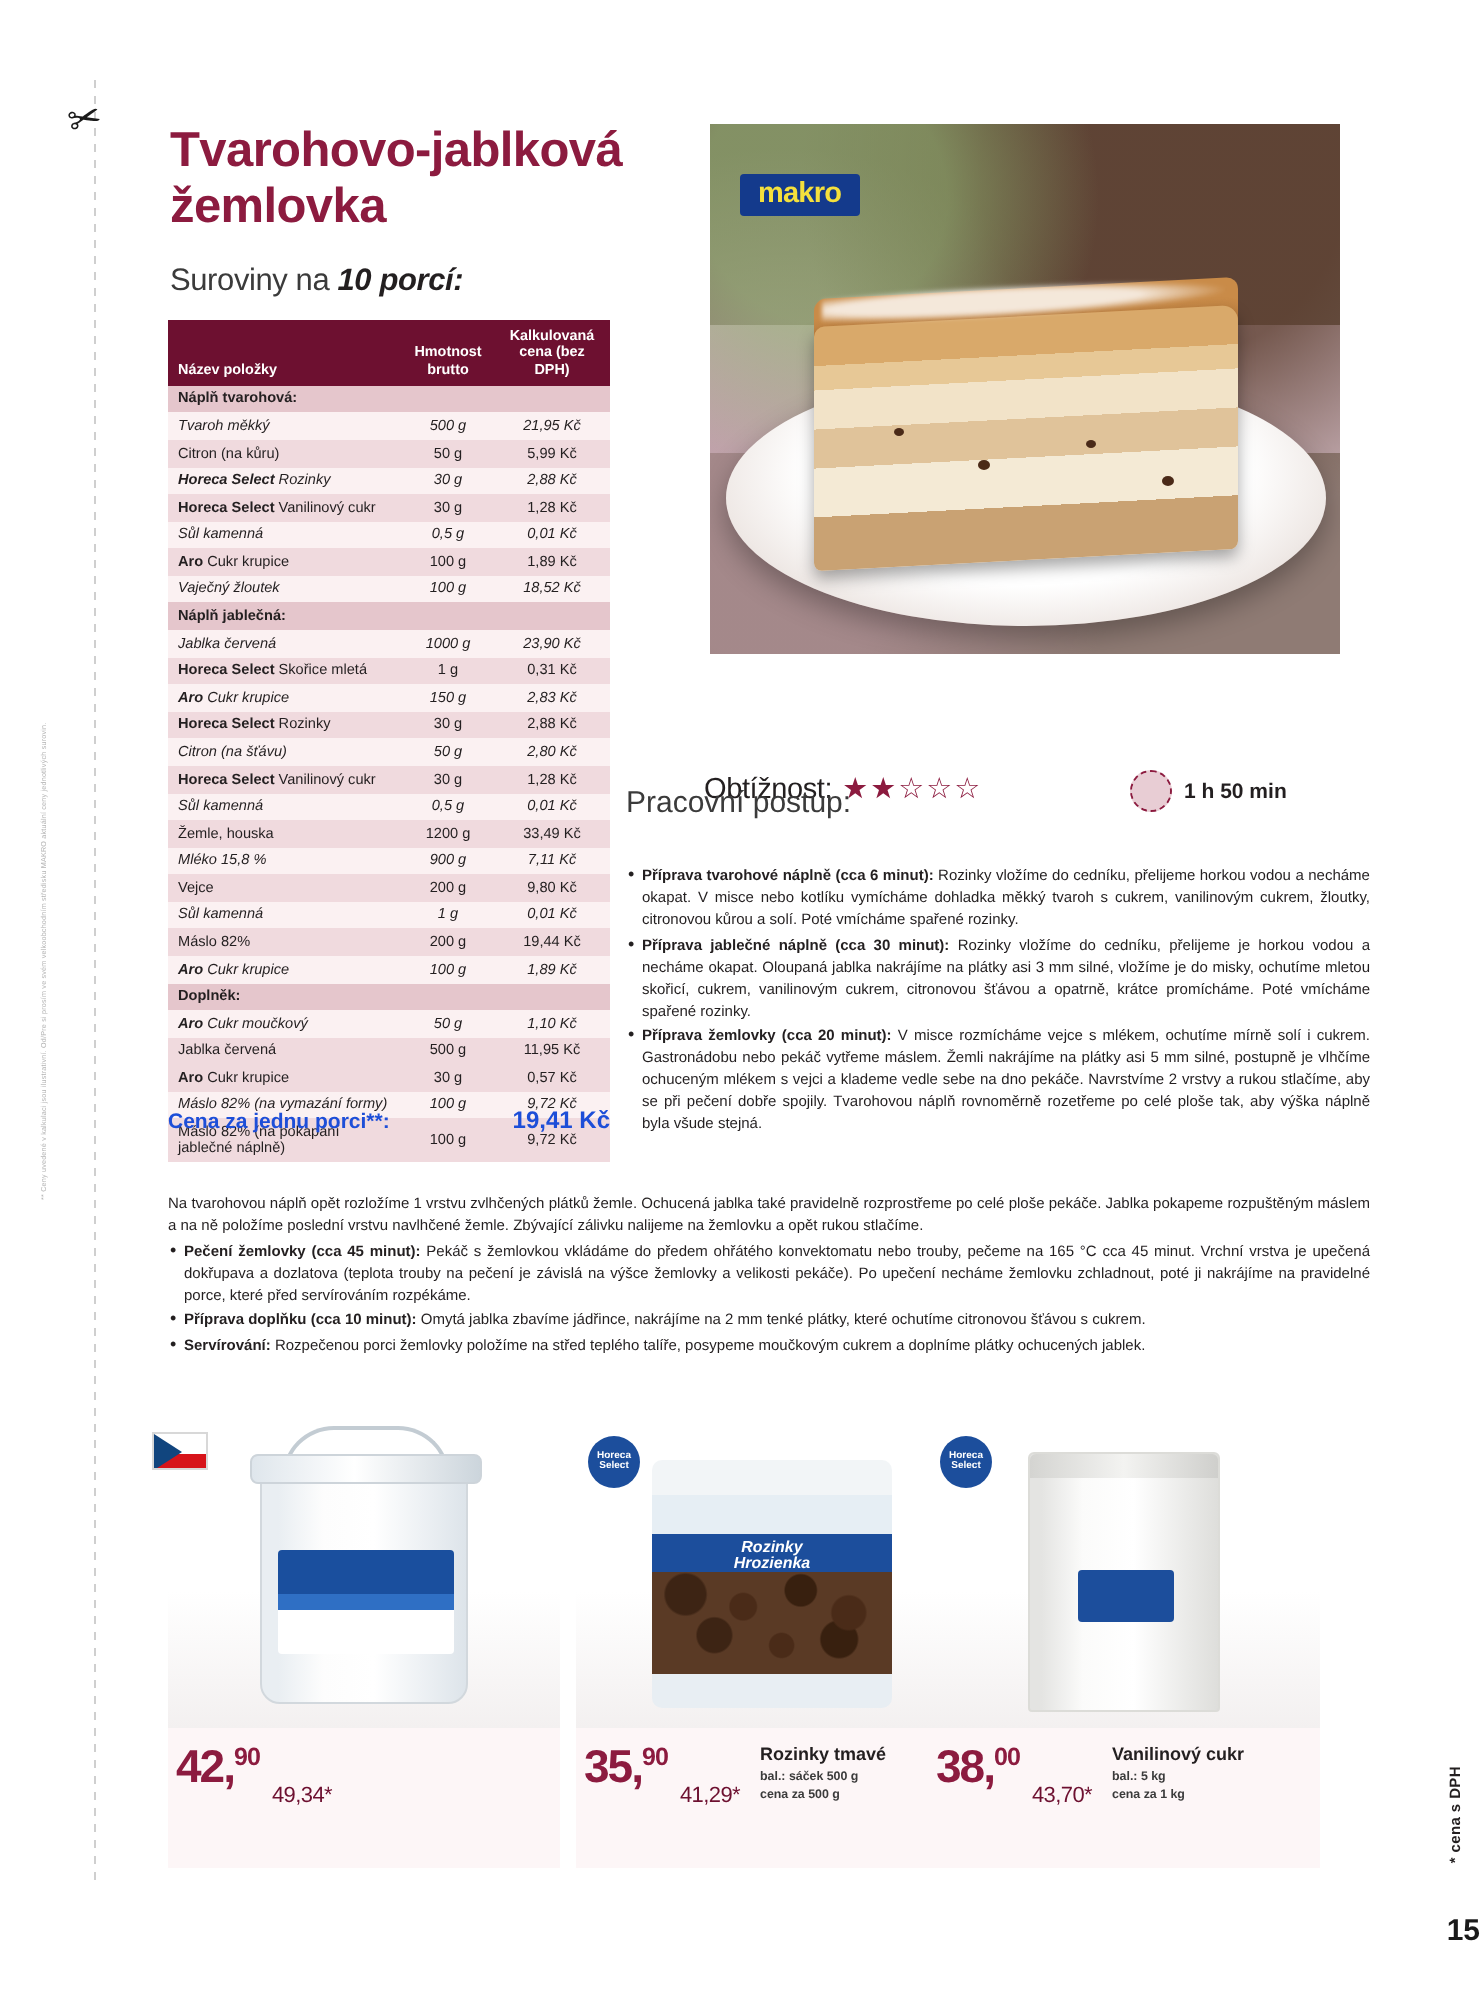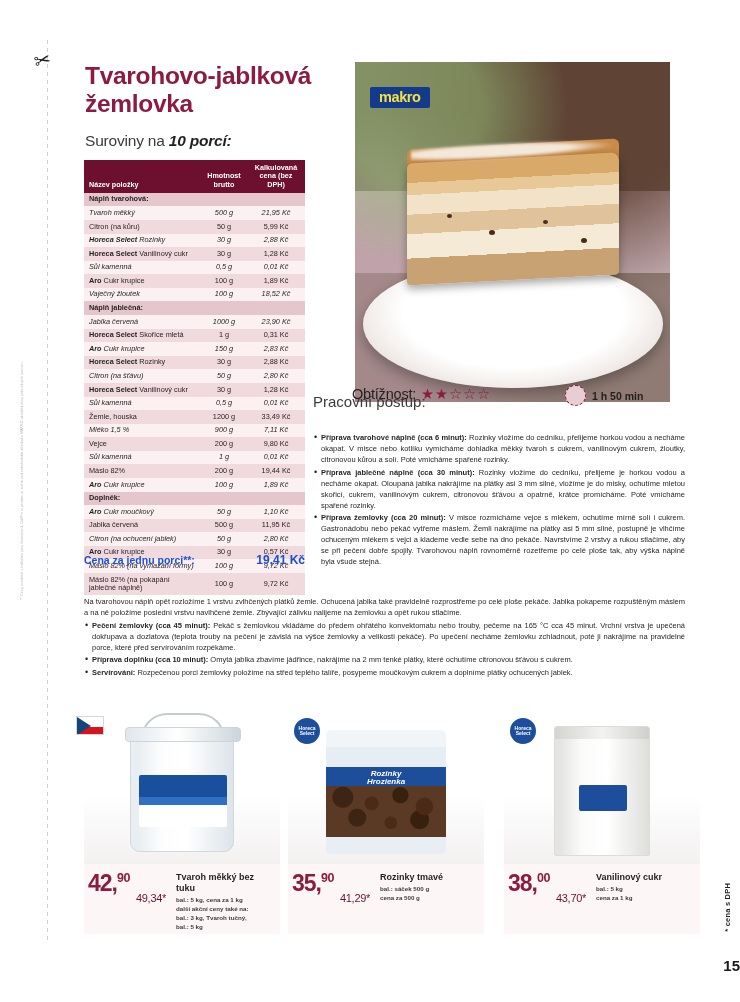--- a/index.html
+++ b/index.html
@@ -82,21 +82,21 @@
   #total-row {
     position:absolute; left:84px; top:553px; width:221px;
     display:flex; justify-content:space-between; align-items:baseline;
     color:#1d4ed8; font-weight:bold;gap:30px;
   }
   #total-label { font-size:10.5px; }
   #total-value { font-size:12px; }
 
   
   #photo {
-    position:absolute; left:355px; top:62px; width:315px; height:340px;
+    position:absolute; left:355px; top:62px; width:315px; height:265px;
     overflow:hidden;
     background:linear-gradient(160deg,#6f5d52 0%,#8d7a6a 35%,#b9a494 60%,#7d6a5c 100%);
   }
   #photo .bg-blur {
     position:absolute; inset:0;
     background:
       radial-gradient(circle at 18% 14%, rgba(150,190,120,.55) 0 18%, transparent 40%),
       radial-gradient(circle at 72% 10%, rgba(90,60,45,.75) 0 28%, transparent 55%),
       radial-gradient(circle at 12% 70%, rgba(185,150,160,.5) 0 25%, transparent 52%),
       linear-gradient(180deg,#6d5a4d 0 38%, #c6aeb4 38% 62%, #8f7b74 62% 100%);
@@ -178,21 +178,21 @@
   .nobullet { padding-left:0; margin-bottom:1.5px; }
   .li .lead, .nobullet .lead { font-weight:bold; }
 
   
   .prod {
     position:absolute; top:712px; height:222px;
     background:#fdf6f7;
   }
   #prod-1 { left:84px;  width:196px; }
   #prod-2 { left:288px; width:196px; }
-  #prod-3 { left:504px; width:196px; }
+  #prod-3 { left:464px; width:196px; }
 
   .prod .shot {
     position:absolute; left:0; top:0; width:100%; height:152px;
     background:linear-gradient(180deg,#ffffff 0 55%, #f3f0f0 100%);
     overflow:hidden;
   }
   .prod .info {
     position:absolute; left:0; bottom:0; width:100%; height:70px;
     display:flex; align-items:flex-start; padding:8px 6px 0 4px; gap:4px;
   }
@@ -400,21 +400,21 @@
         <td>Sůl kamenná</td>
         <td class="num">0,5 g</td>
         <td class="price">0,01 Kč</td>
       </tr>
       <tr class="alt">
         <td>Žemle, houska</td>
         <td class="num">1200 g</td>
         <td class="price">33,49 Kč</td>
       </tr>
       <tr class="plain">
-        <td>Mléko 1,5 %</td>
+        <td>Mléko 15,8 %</td>
         <td class="num">900 g</td>
         <td class="price">7,11 Kč</td>
       </tr>
       <tr class="alt">
         <td>Vejce</td>
         <td class="num">200 g</td>
         <td class="price">9,80 Kč</td>
       </tr>
       <tr class="plain">
         <td>Sůl kamenná</td>
@@ -436,25 +436,20 @@
       </tr>
       <tr class="plain">
         <td><span class="b">Aro </span>Cukr moučkový</td>
         <td class="num">50 g</td>
         <td class="price">1,10 Kč</td>
       </tr>
       <tr class="alt">
         <td>Jablka červená</td>
         <td class="num">500 g</td>
         <td class="price">11,95 Kč</td>
-      </tr>
-      <tr class="plain">
-        <td>Citron (na ochucení jablek)</td>
-        <td class="num">50 g</td>
-        <td class="price">2,80 Kč</td>
       </tr>
       <tr class="alt">
         <td><span class="b">Aro </span>Cukr krupice</td>
         <td class="num">30 g</td>
         <td class="price">0,57 Kč</td>
       </tr>
       <tr class="plain">
         <td>Máslo 82% (na vymazání formy)</td>
         <td class="num">100 g</td>
         <td class="price">9,72 Kč</td>
@@ -516,29 +511,20 @@
       <div class="label"></div>
     </div>
   </div>
   <div class="info">
     <div class="price-wrap">
       <div class="price-main">
         <span>42</span><span>,</span><span class="price-cents">90</span>
       </div>
       <div class="price-second">49,34*</div>
     </div>
-    <div>
-      <div class="prod-name">Tvaroh měkký bez tuku</div>
-      <div class="prod-desc" id="desc-1">
-          <div>bal.: 5 kg, cena za 1 kg</div>
-          <div>další akční ceny také na:</div>
-          <div>bal.: 3 kg, Tvaroh tučný,</div>
-          <div>bal.: 5 kg</div>
-        </div>
-    </div>
   </div>
 </div>
 
 <div id="flag">
   <div class="red"></div>
   <div class="blue"></div>
 </div>
 
 <div class="prod" id="prod-2">
   <div class="shot">

